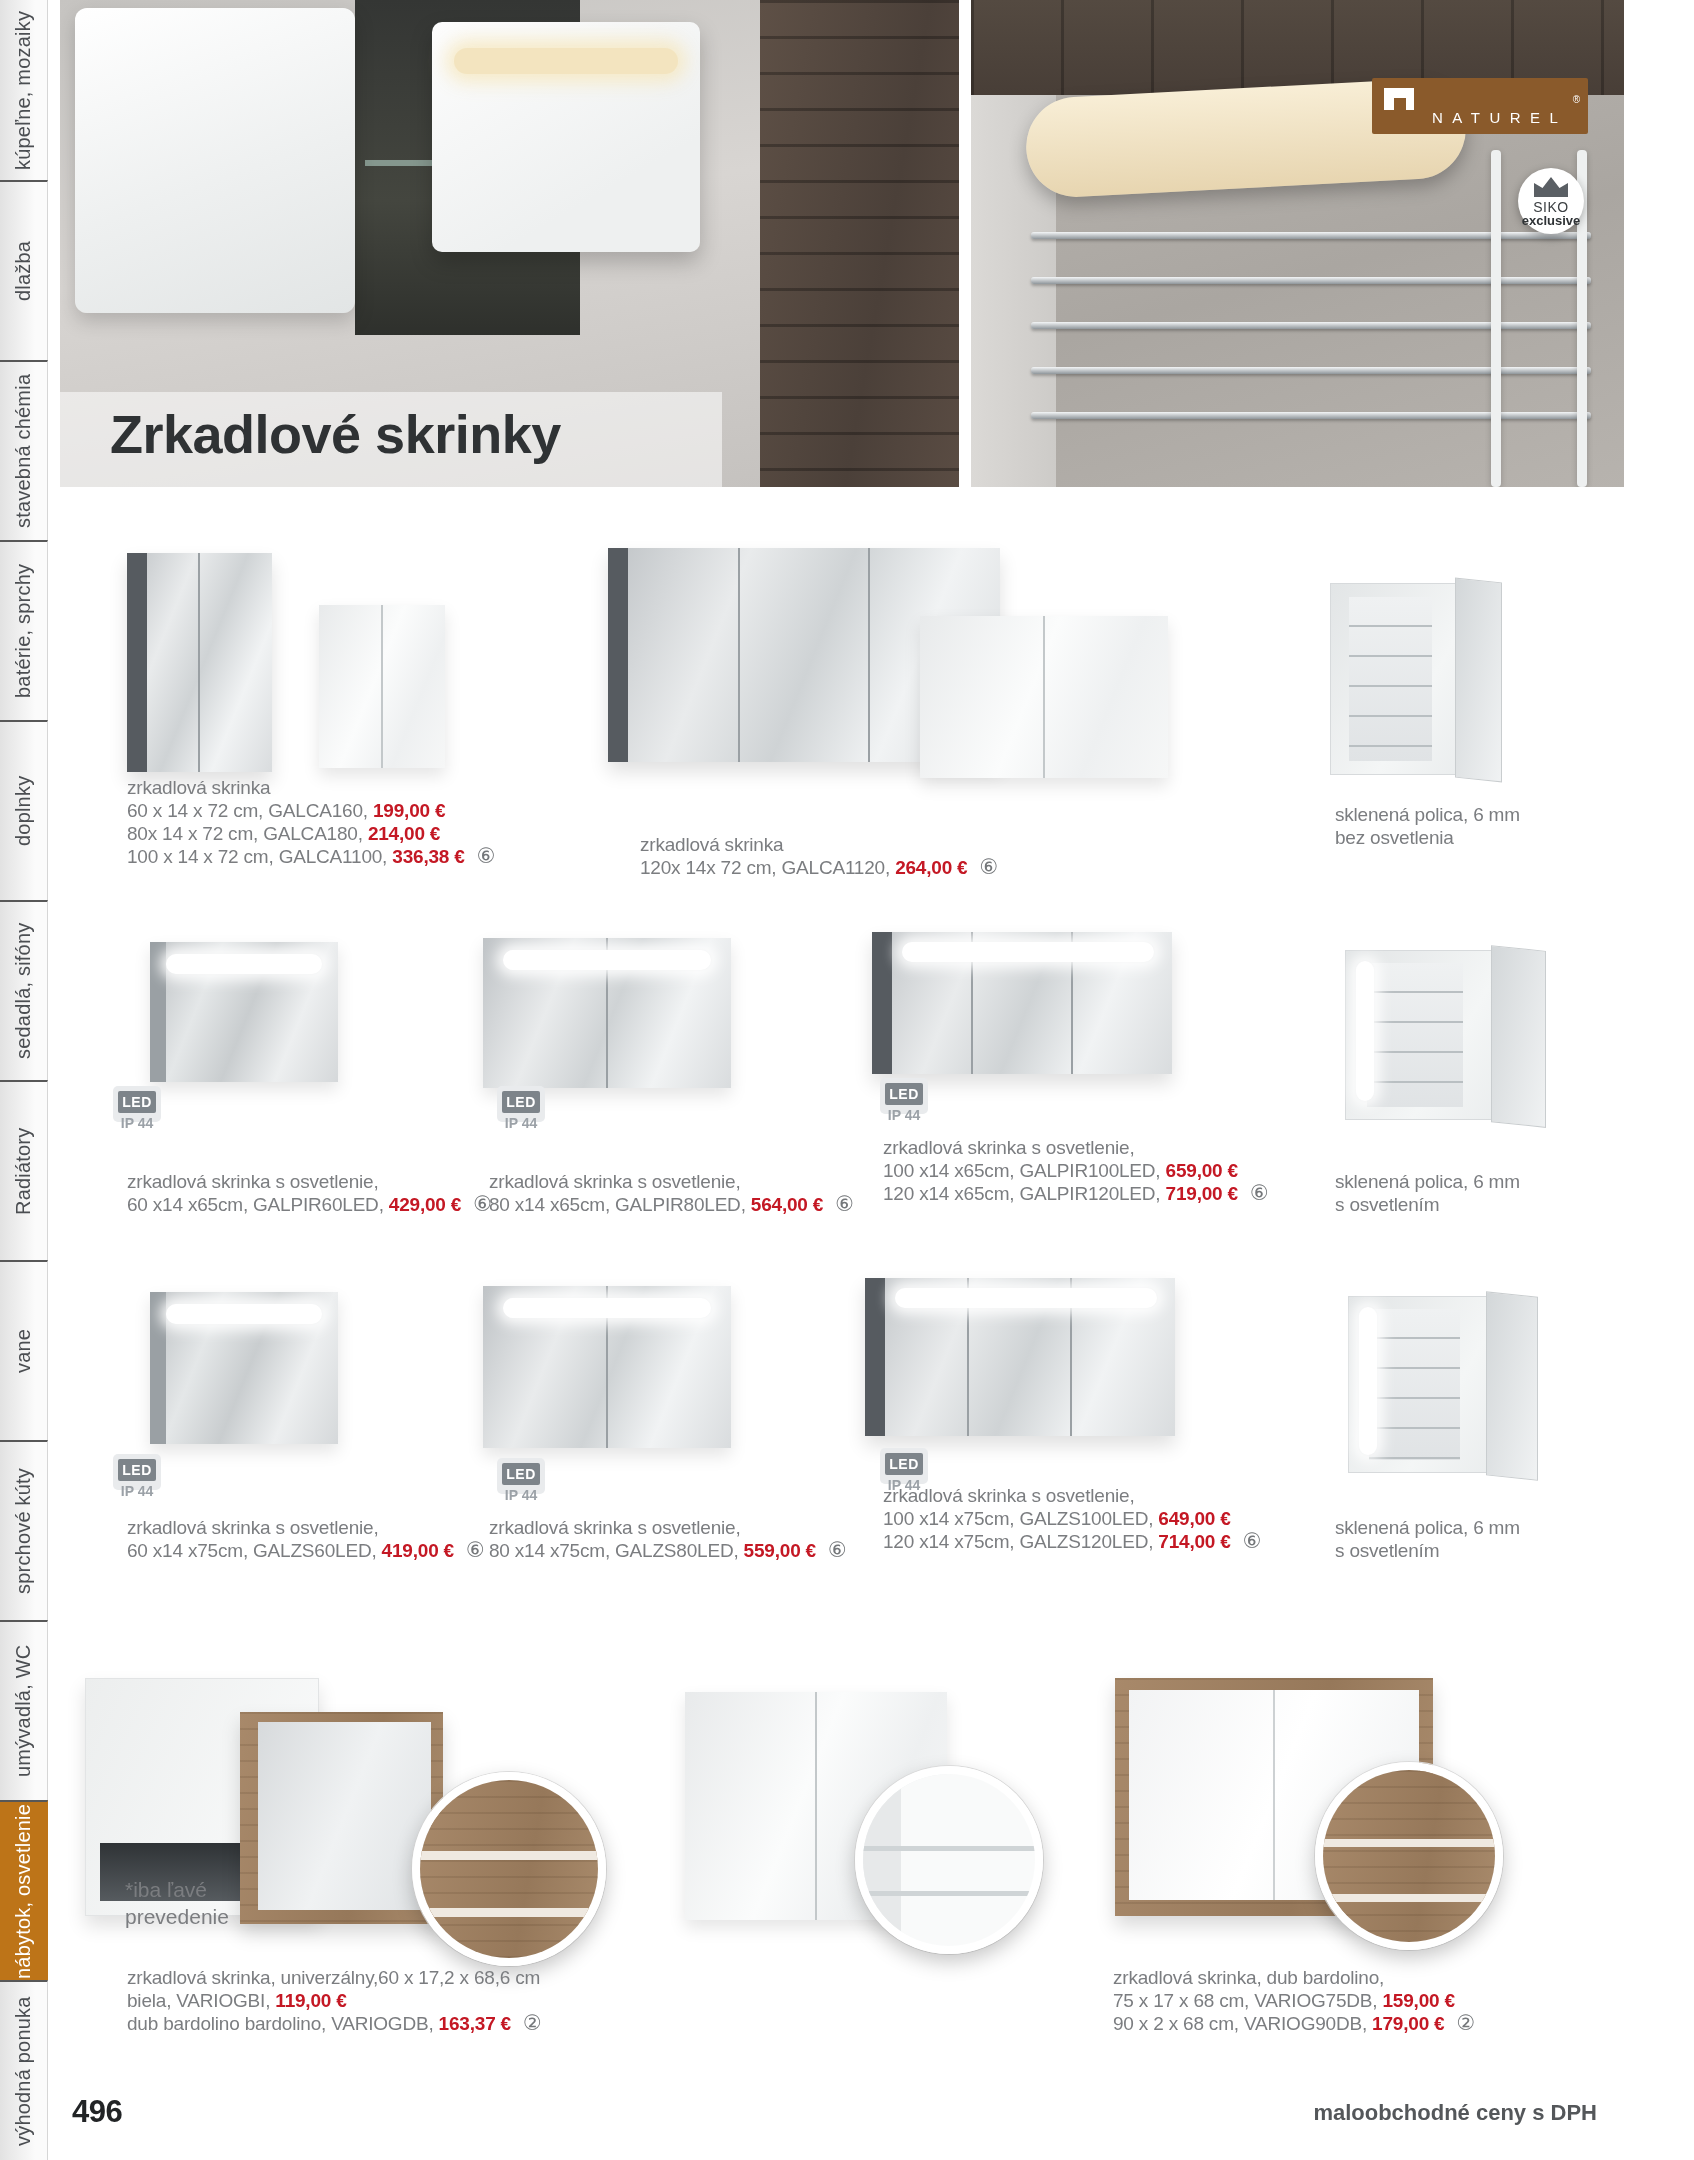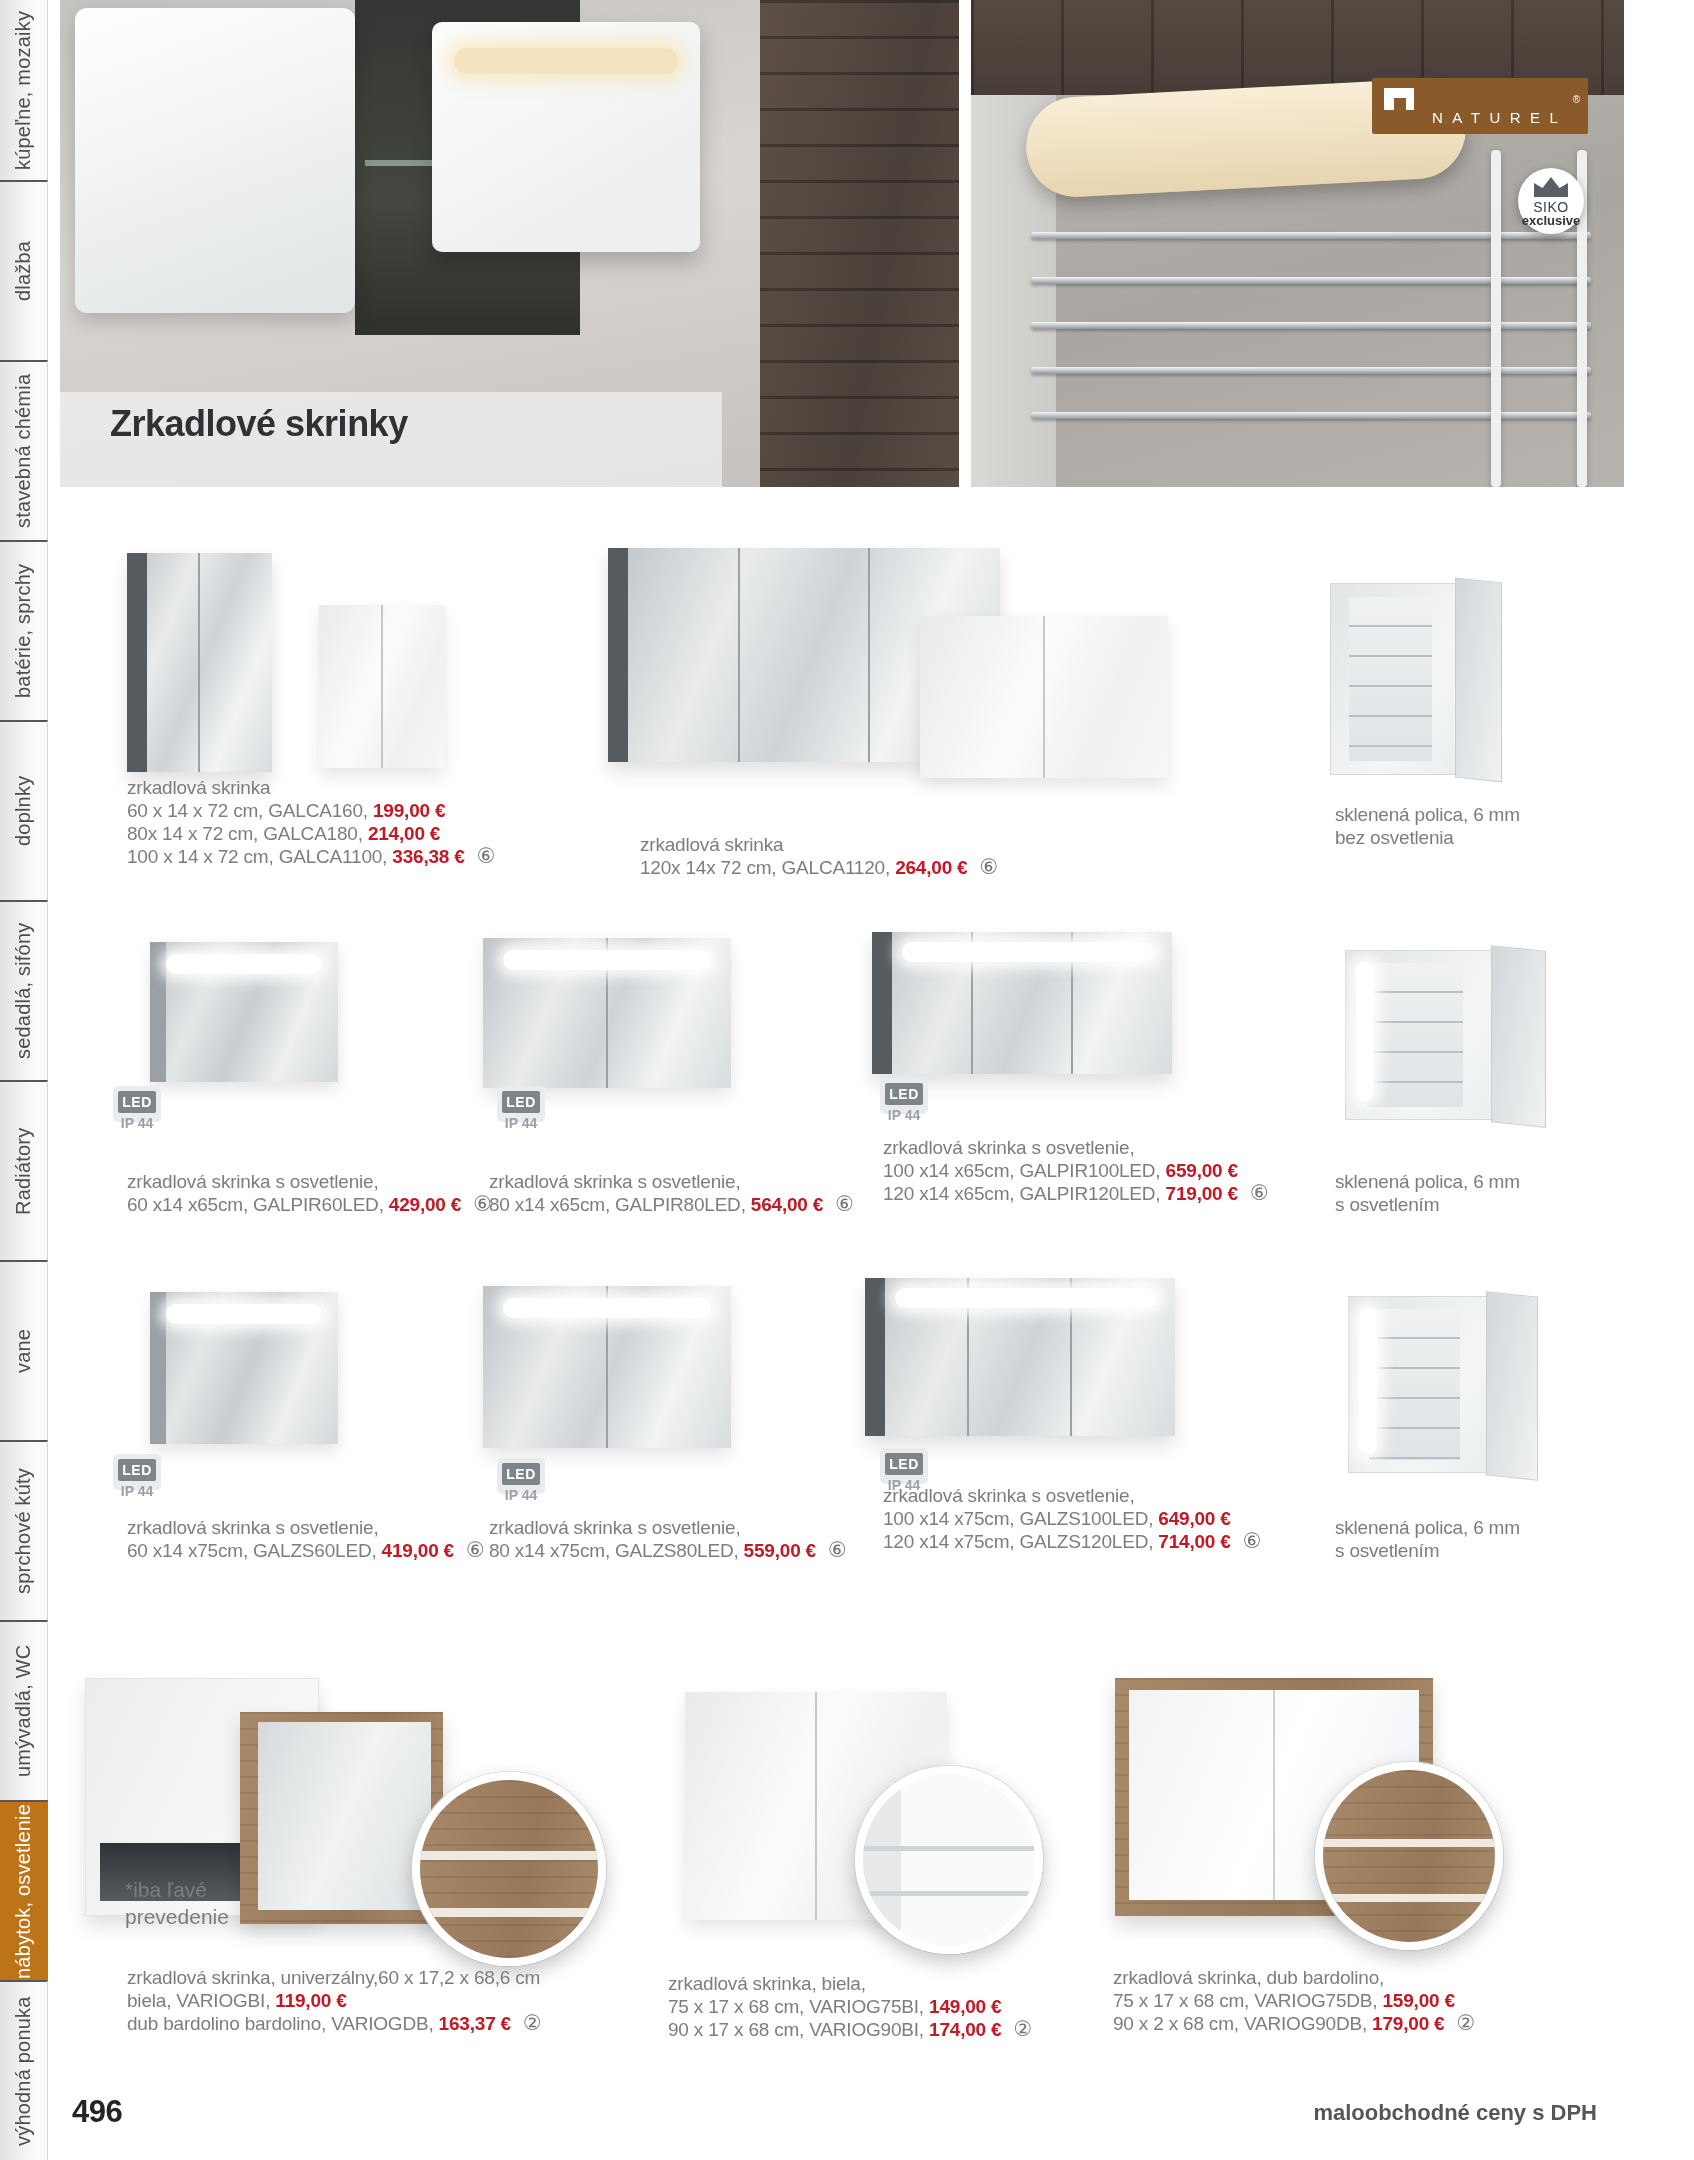--- a/index.html
+++ b/index.html
@@ -38,21 +38,21 @@
           background:linear-gradient(165deg,#bcb8b3,#aaa6a1 55%,#b7b3ae);}
   .photoR-top{position:absolute;left:0;top:0;width:653px;height:95px;
           background-image:repeating-linear-gradient(to right,rgba(0,0,0,.25) 0 3px,rgba(0,0,0,0) 3px 90px),
           linear-gradient(#544a41,#483e37);}
   .tile-col{position:absolute;left:0;top:95px;width:85px;height:392px;background:linear-gradient(to right,#dbd9d6,#cdcbc8);}
   .rail{position:absolute;height:7px;border-radius:3px;background:linear-gradient(#f4f6f7,#8f969b);box-shadow:0 2px 3px rgba(0,0,0,.25);}
   .towel{position:absolute;left:55px;top:88px;width:440px;height:100px;border-radius:50px;transform:rotate(-3deg);
           background:linear-gradient(#f8eed6,#e7d5b0);box-shadow:0 8px 18px rgba(0,0,0,.25);}
   .ladder-bar{position:absolute;width:10px;background:#eef0f0;border-radius:4px;box-shadow:0 2px 6px rgba(0,0,0,.2);}
   .title-band{position:absolute;left:0;top:392px;width:662px;height:95px;background:rgba(255,255,255,.55);}
-  .hero-title{position:absolute;left:50px;top:403px;font-size:36px;font-weight:bold;color:#2f3234;letter-spacing:-.5px;}
+  .hero-title{position:absolute;left:50px;top:403px;font-size:54px;font-weight:bold;color:#2f3234;letter-spacing:-.5px;}
   .brand-logo{position:absolute;left:1312px;top:78px;width:216px;height:56px;background:#8a5a2b;border-radius:2px;}
   .brand-house{position:absolute;left:12px;top:10px;width:30px;height:22px;background:#ffffff;}
   .brand-house-notch{position:absolute;left:10px;bottom:0;width:12px;height:12px;background:#8a5a2b;}
   .brand-text{position:absolute;left:60px;top:31px;color:#fff;font-size:15px;font-weight:normal;letter-spacing:9.5px;}
   .brand-reg{position:absolute;right:8px;top:16px;color:#fff;font-size:10px;}
   .siko-badge{position:absolute;left:1458px;top:168px;width:66px;height:66px;border-radius:50%;background:#fff;
           box-shadow:0 3px 10px rgba(0,0,0,.3);}
   .crown{position:absolute;left:16px;top:9px;width:34px;height:20px;background:#5a5f64;
           clip-path:polygon(0 100%,0 30%,25% 55%,50% 0,75% 55%,100% 30%,100% 100%);}
   .siko-line1{position:absolute;left:0;top:31px;width:100%;text-align:center;font-size:14px;color:#3c4043;letter-spacing:.5px;}
@@ -339,25 +339,20 @@
   <div class="ptext" style="left:127px;top:1966px">
     <div class="pl">zrkadlová skrinka, univerzálny,60 x 17,2 x 68,6 cm</div>
     <div class="pl"><span class="spec">biela, VARIOGBI, </span><span class="price">119,00 €</span><span class="mark"></span></div>
     <div class="pl"><span class="spec">dub bardolino  bardolino,  VARIOGDB, </span><span class="price">163,37 €</span><span class="mark">②</span></div>
   </div>
 
   <div class="cab facew soft" style="left:685px;top:1692px;width:262px;height:228px"></div>
   <div class="inset" style="left:855px;top:1766px;width:172px;height:172px">
     <div class="inset-fill inset-white"></div>
   </div>
-  <div class="ptext" style="left:668px;top:1972px">
-    <div class="pl">zrkadlová skrinka, biela,</div>
-    <div class="pl"><span class="spec">75 x 17 x 68 cm,  VARIOG75BI, </span><span class="price">149,00 €</span><span class="mark"></span></div>
-    <div class="pl"><span class="spec">90 x 17 x 68 cm,  VARIOG90BI, </span><span class="price">174,00 €</span><span class="mark">②</span></div>
-  </div>
 
   <div class="cab wood" style="left:1115px;top:1678px;width:318px;height:238px">
     <div class="white-doors"></div>
   </div>
   <div class="inset" style="left:1315px;top:1762px;width:172px;height:172px">
     <div class="inset-fill inset-shelves"></div>
   </div>
   <div class="ptext" style="left:1113px;top:1966px">
     <div class="pl">zrkadlová skrinka, dub bardolino,</div>
     <div class="pl"><span class="spec">75 x 17 x 68 cm, VARIOG75DB, </span><span class="price">159,00 €</span><span class="mark"></span></div>

